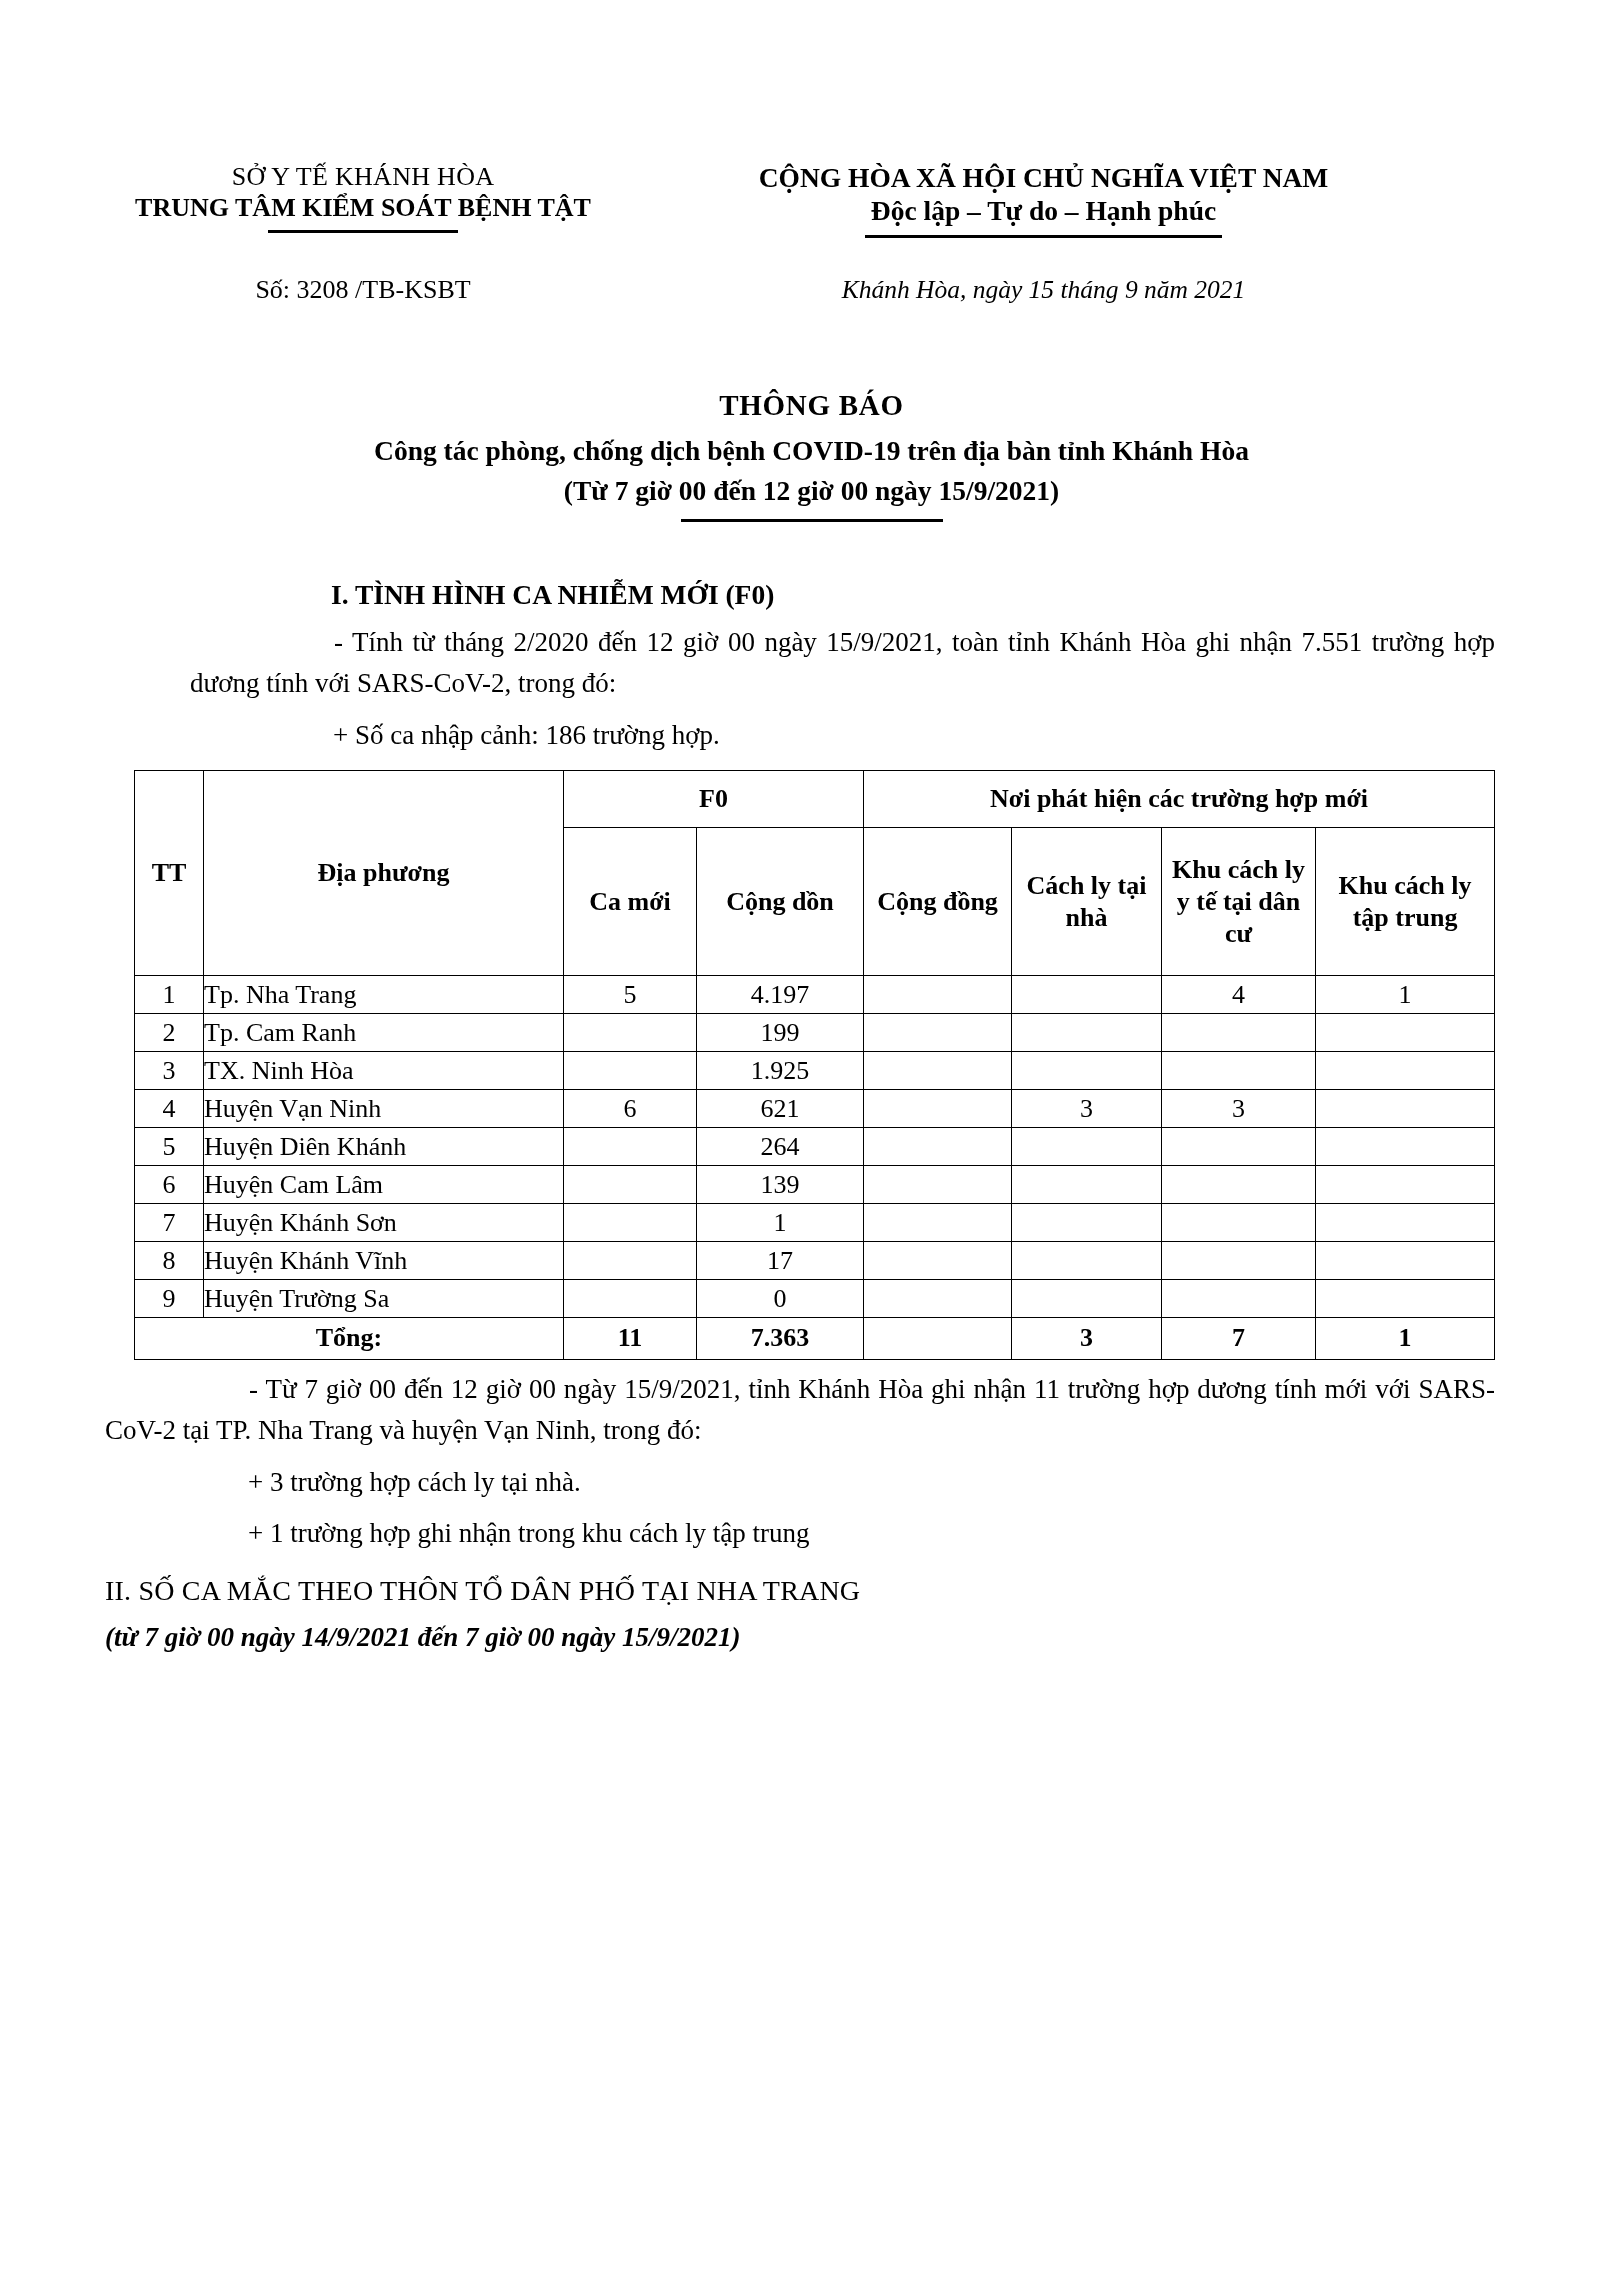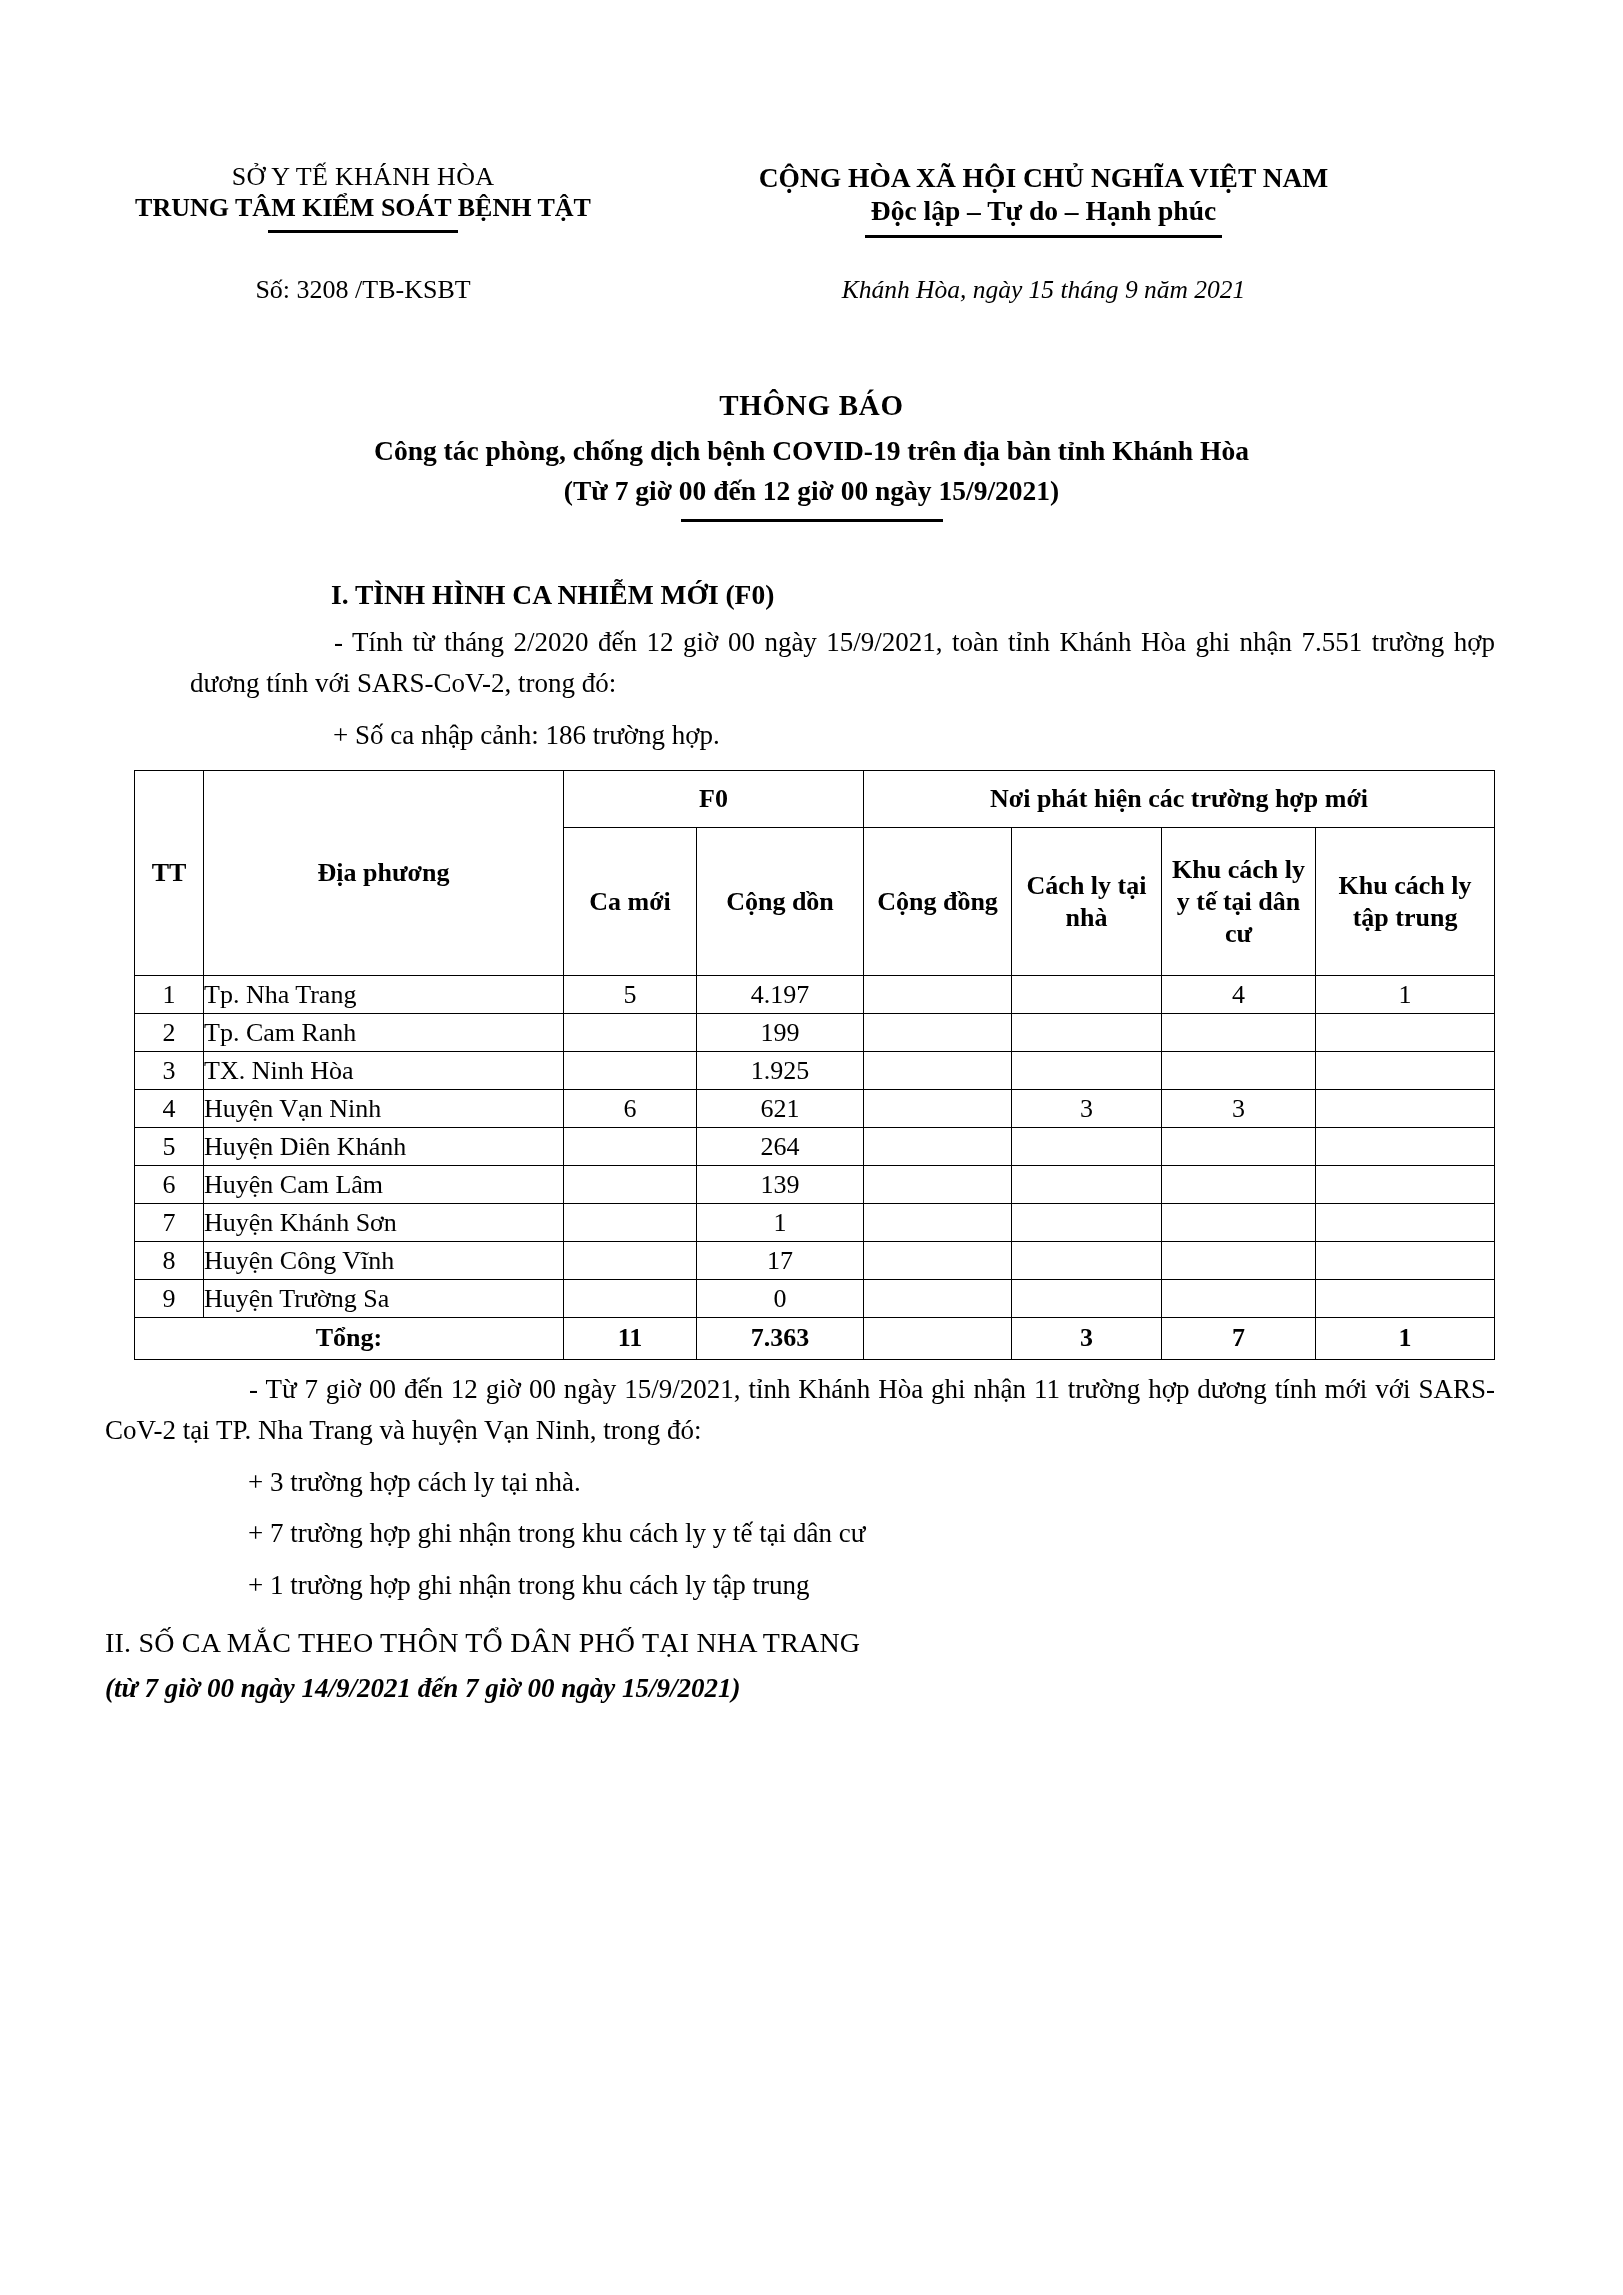--- a/index.html
+++ b/index.html
@@ -371,21 +371,21 @@
             <td class="c-name">Huyện Khánh Sơn</td>
             <td class="c-val"></td>
             <td class="c-val">1</td>
             <td class="c-val"></td>
             <td class="c-val"></td>
             <td class="c-val"></td>
             <td class="c-val"></td>
           </tr>
           <tr>
             <td class="c-num">8</td>
-            <td class="c-name">Huyện Công Vĩnh</td>
+            <td class="c-name">Huyện Khánh Vĩnh</td>
             <td class="c-val"></td>
             <td class="c-val">17</td>
             <td class="c-val"></td>
             <td class="c-val"></td>
             <td class="c-val"></td>
             <td class="c-val"></td>
           </tr>
           <tr>
             <td class="c-num">9</td>
             <td class="c-name">Huyện Trường Sa</td>
@@ -407,20 +407,19 @@
           <td>7</td>
           <td>1</td>
         </tr>
       </tfoot>
     </table>
   </div>
 
   <div class="closing">
     <div class="para">- Từ 7 giờ 00 đến 12 giờ 00 ngày 15/9/2021, tỉnh Khánh Hòa ghi nhận 11 trường hợp dương tính mới với SARS-CoV-2 tại TP. Nha Trang và huyện Vạn Ninh, trong đó:</div>
     <div class="para-plus">+ 3 trường hợp cách ly tại nhà.</div>
-    <div class="para-plus">+ 7 trường hợp ghi nhận trong khu cách ly y tế tại dân cư</div>
     <div class="para-plus">+ 1 trường hợp ghi nhận trong khu cách ly tập trung</div>
     <div class="sec2-heading">II. SỐ CA MẮC THEO THÔN TỔ DÂN PHỐ TẠI NHA TRANG</div>
     <div class="sec2-sub">(từ 7 giờ 00 ngày 14/9/2021 đến 7 giờ 00 ngày 15/9/2021)</div>
   </div>
 
 </div>
 
 
 </body></html>

